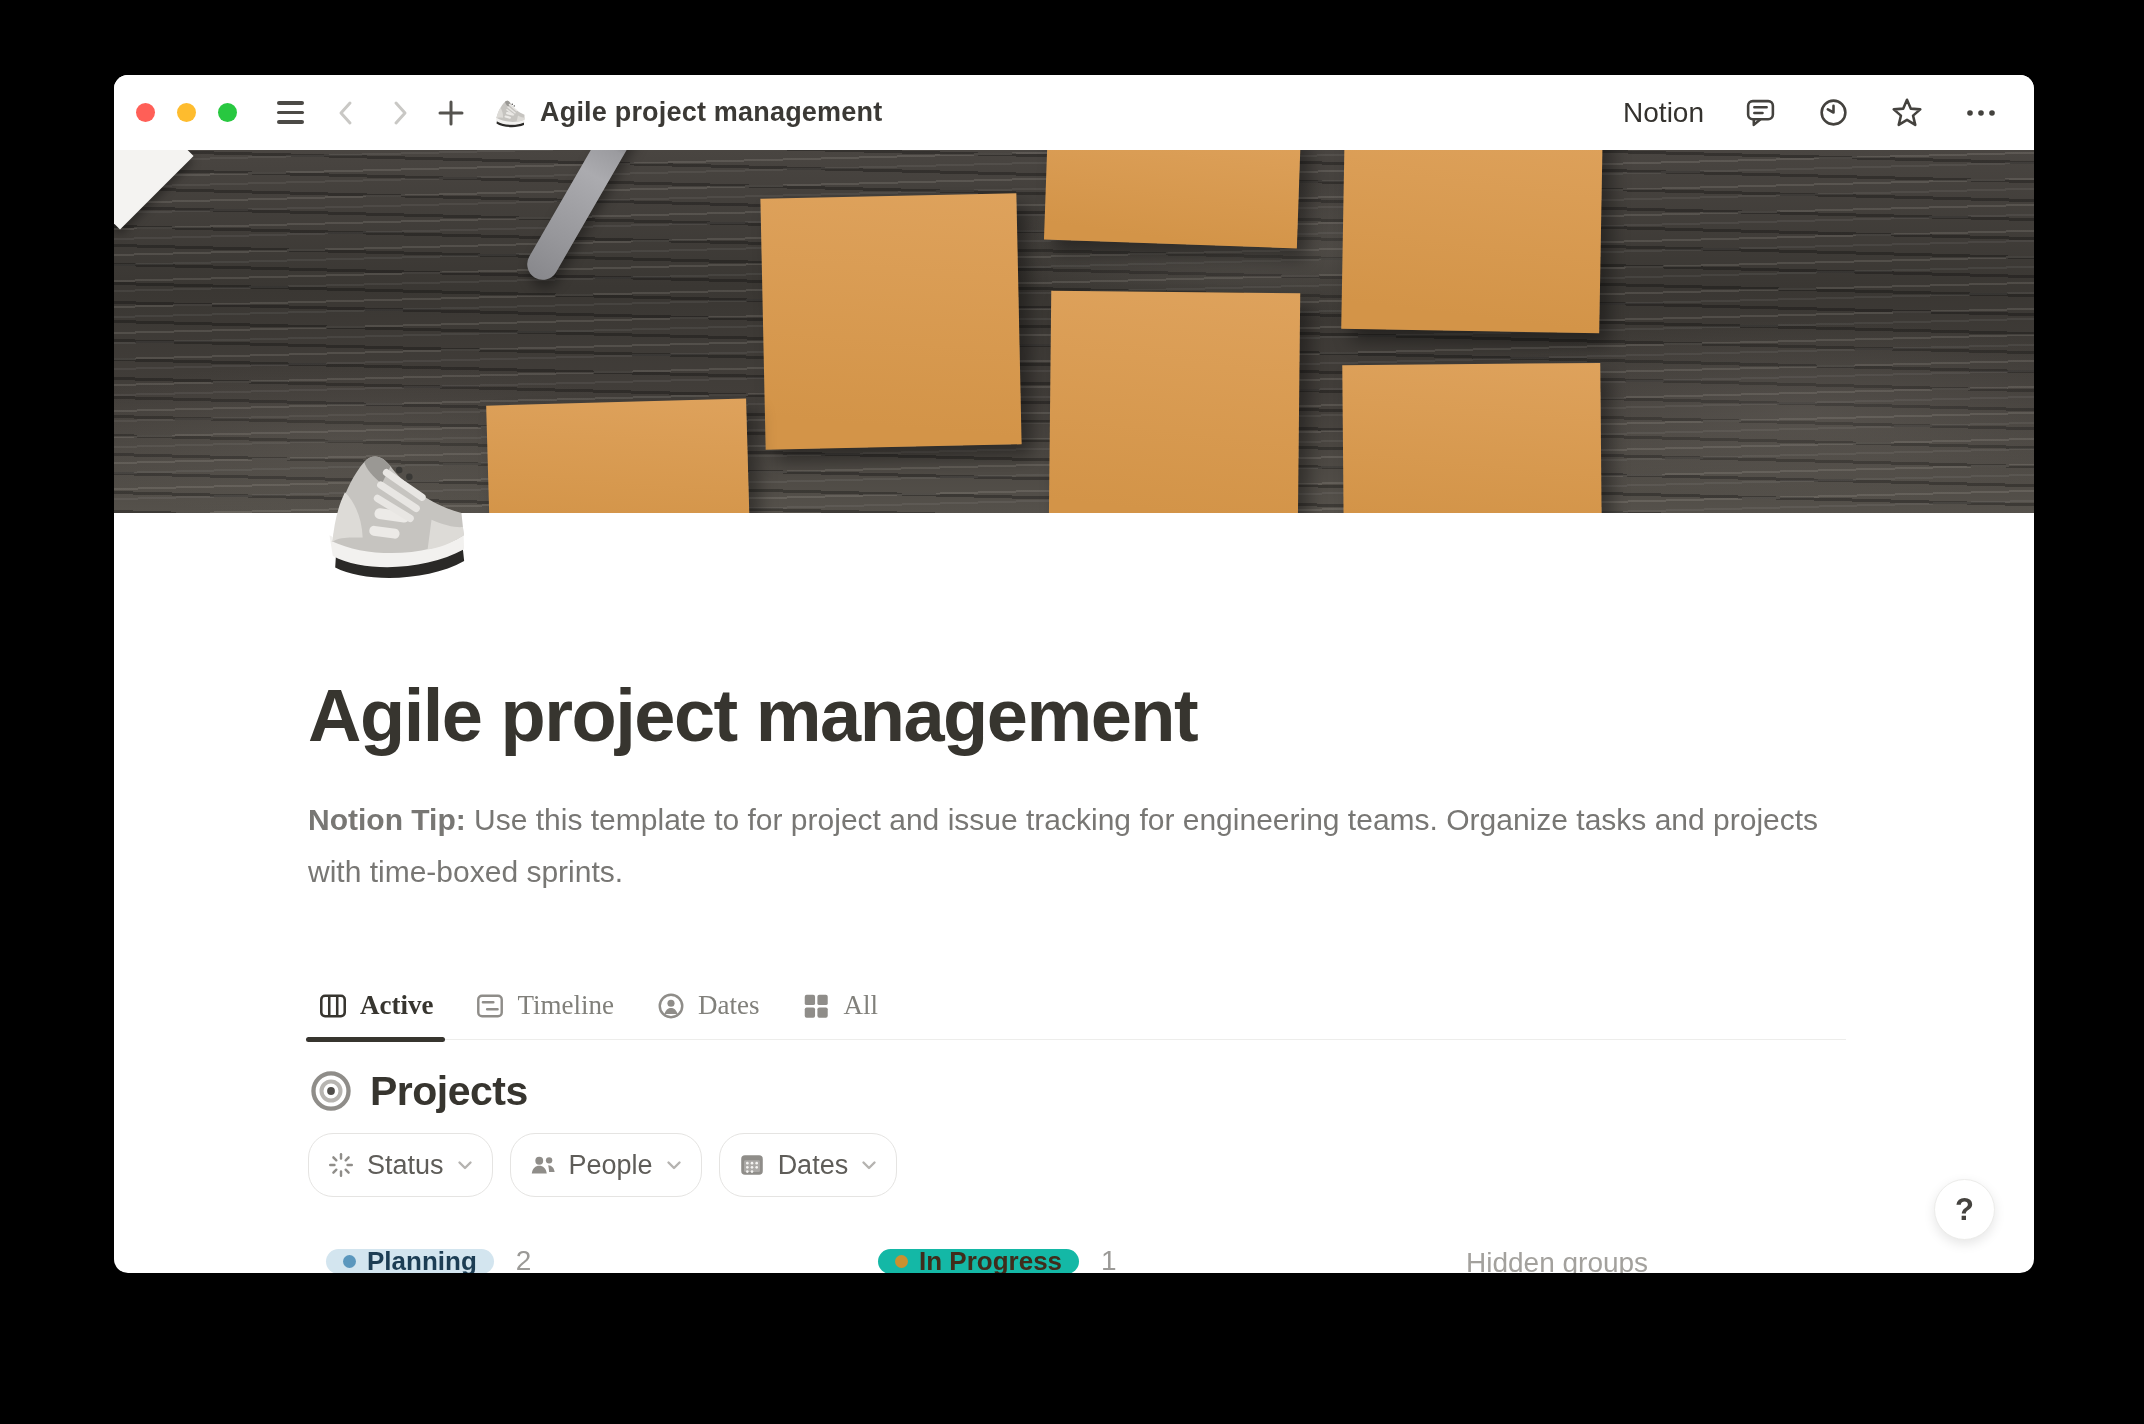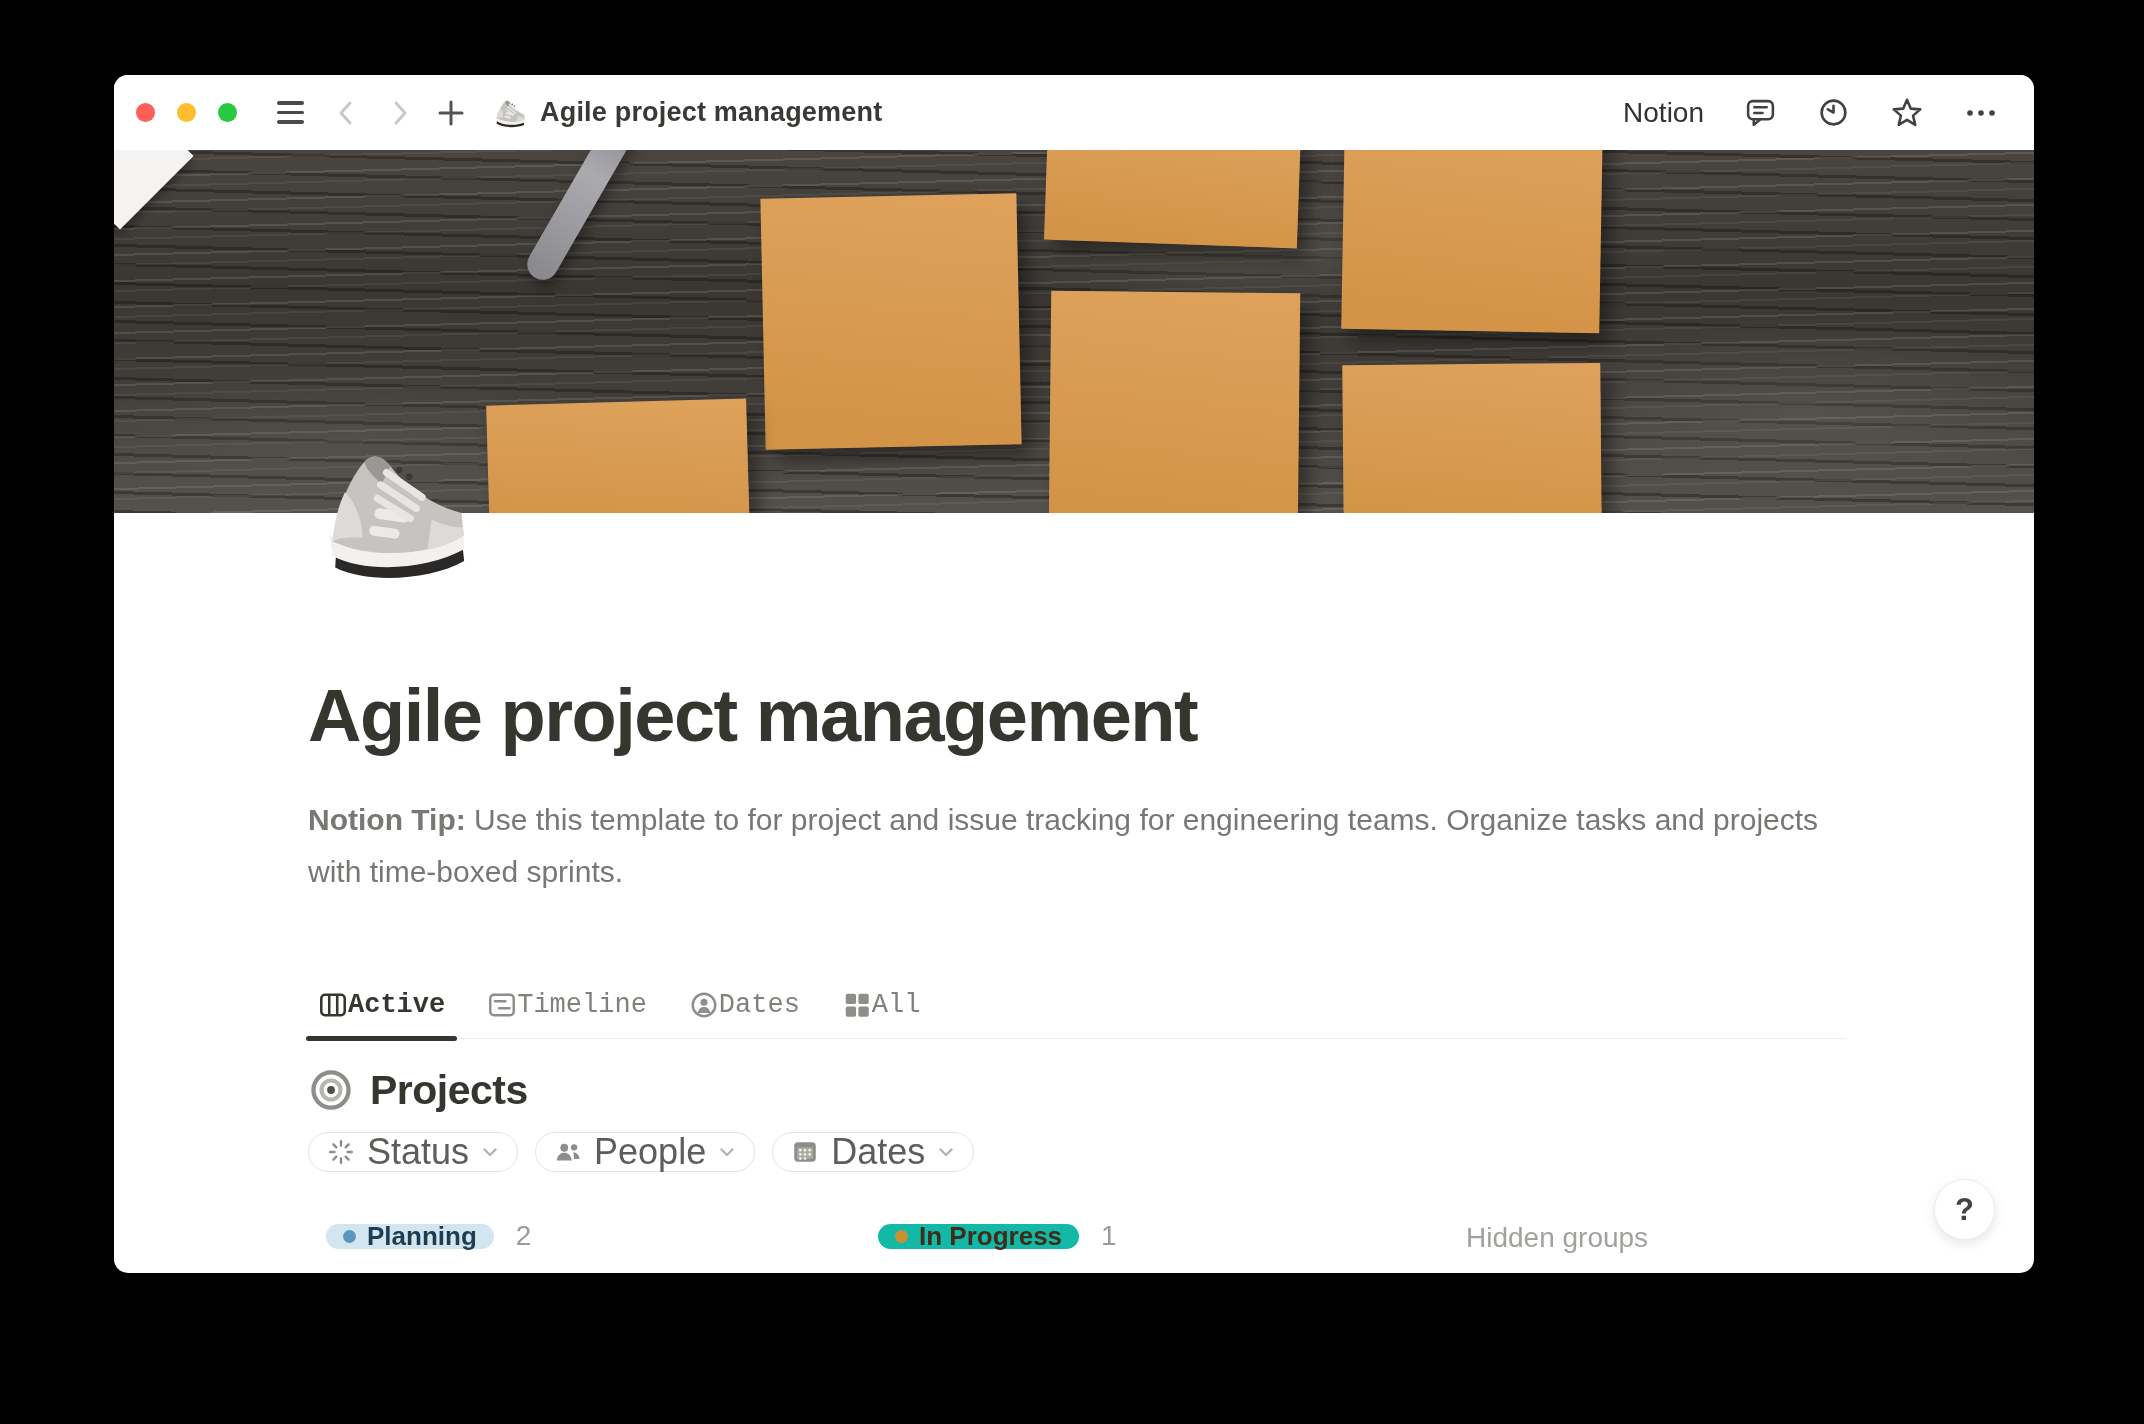--- a/index.html
+++ b/index.html
@@ -72,38 +72,38 @@
   .tip{
     margin:36px 0 0 0;width:1530px;font-size:30px;line-height:52px;color:#787774;
   }
   .tip b{font-weight:700;color:#787774;}
   
   .tabs{
     margin-top:92px;display:flex;gap:38px;align-items:flex-end;
     border-bottom:1px solid #ededeb;padding-left:8px;
   }
   .tab{
-    position:relative;display:flex;align-items:center;
+    position:relative;display:flex;align-items:center;gap:12px;
     background:none;border:none;padding:0 2px 18px 2px;
-    font-size:27px;font-weight:500;color:#81807b;font-family:Liberation Mono, monospace;
+    font-size:27px;font-weight:500;color:#81807b;font-family:Liberation Serif, serif;
   }
   .tab.active{color:#37352f;font-weight:700;}
   .tab-underline{
     position:absolute;left:-10px;right:-10px;bottom:-2.5px;height:5px;
     background:#37352f;border-radius:3px;
   }
   
   .section-head{margin-top:28px;display:flex;align-items:flex-start;gap:16px;}
   .section-title{font-size:41px;font-weight:700;color:#37352f;margin:0;letter-spacing:-.5px;}
   
   .chips{margin-top:18px;display:flex;gap:17px;}
   .chip{
-    display:inline-flex;align-items:center;gap:11px;height:40px;padding:0 17px;
+    display:inline-flex;align-items:center;gap:11px;height:64px;padding:0 17px;
     background:#fff;border:1.5px solid #e5e4e2;border-radius:25px;
-    font-size:36px;color:#5f5d59;font-family:inherit;
+    font-size:27px;color:#5f5d59;font-family:inherit;
   }
   
   .board-row{position:relative;margin-top:48px;height:42px;}
   .group{position:absolute;top:0;display:flex;align-items:center;background:none;border:none;padding:0;font-family:inherit;}
   .pill{display:inline-flex;align-items:center;gap:11px;height:25px;padding:0 17px;border-radius:21px;font-size:26px;font-weight:600;}
   .pill .dot{width:13px;height:13px;border-radius:50%;}
   .g-planning{left:18px;}
   .g-planning .pill{background:#d3e5ef;color:#1c3d54;}
   .g-planning .dot{background:#5b97bd;}
   .g-inprogress{left:570px;}

